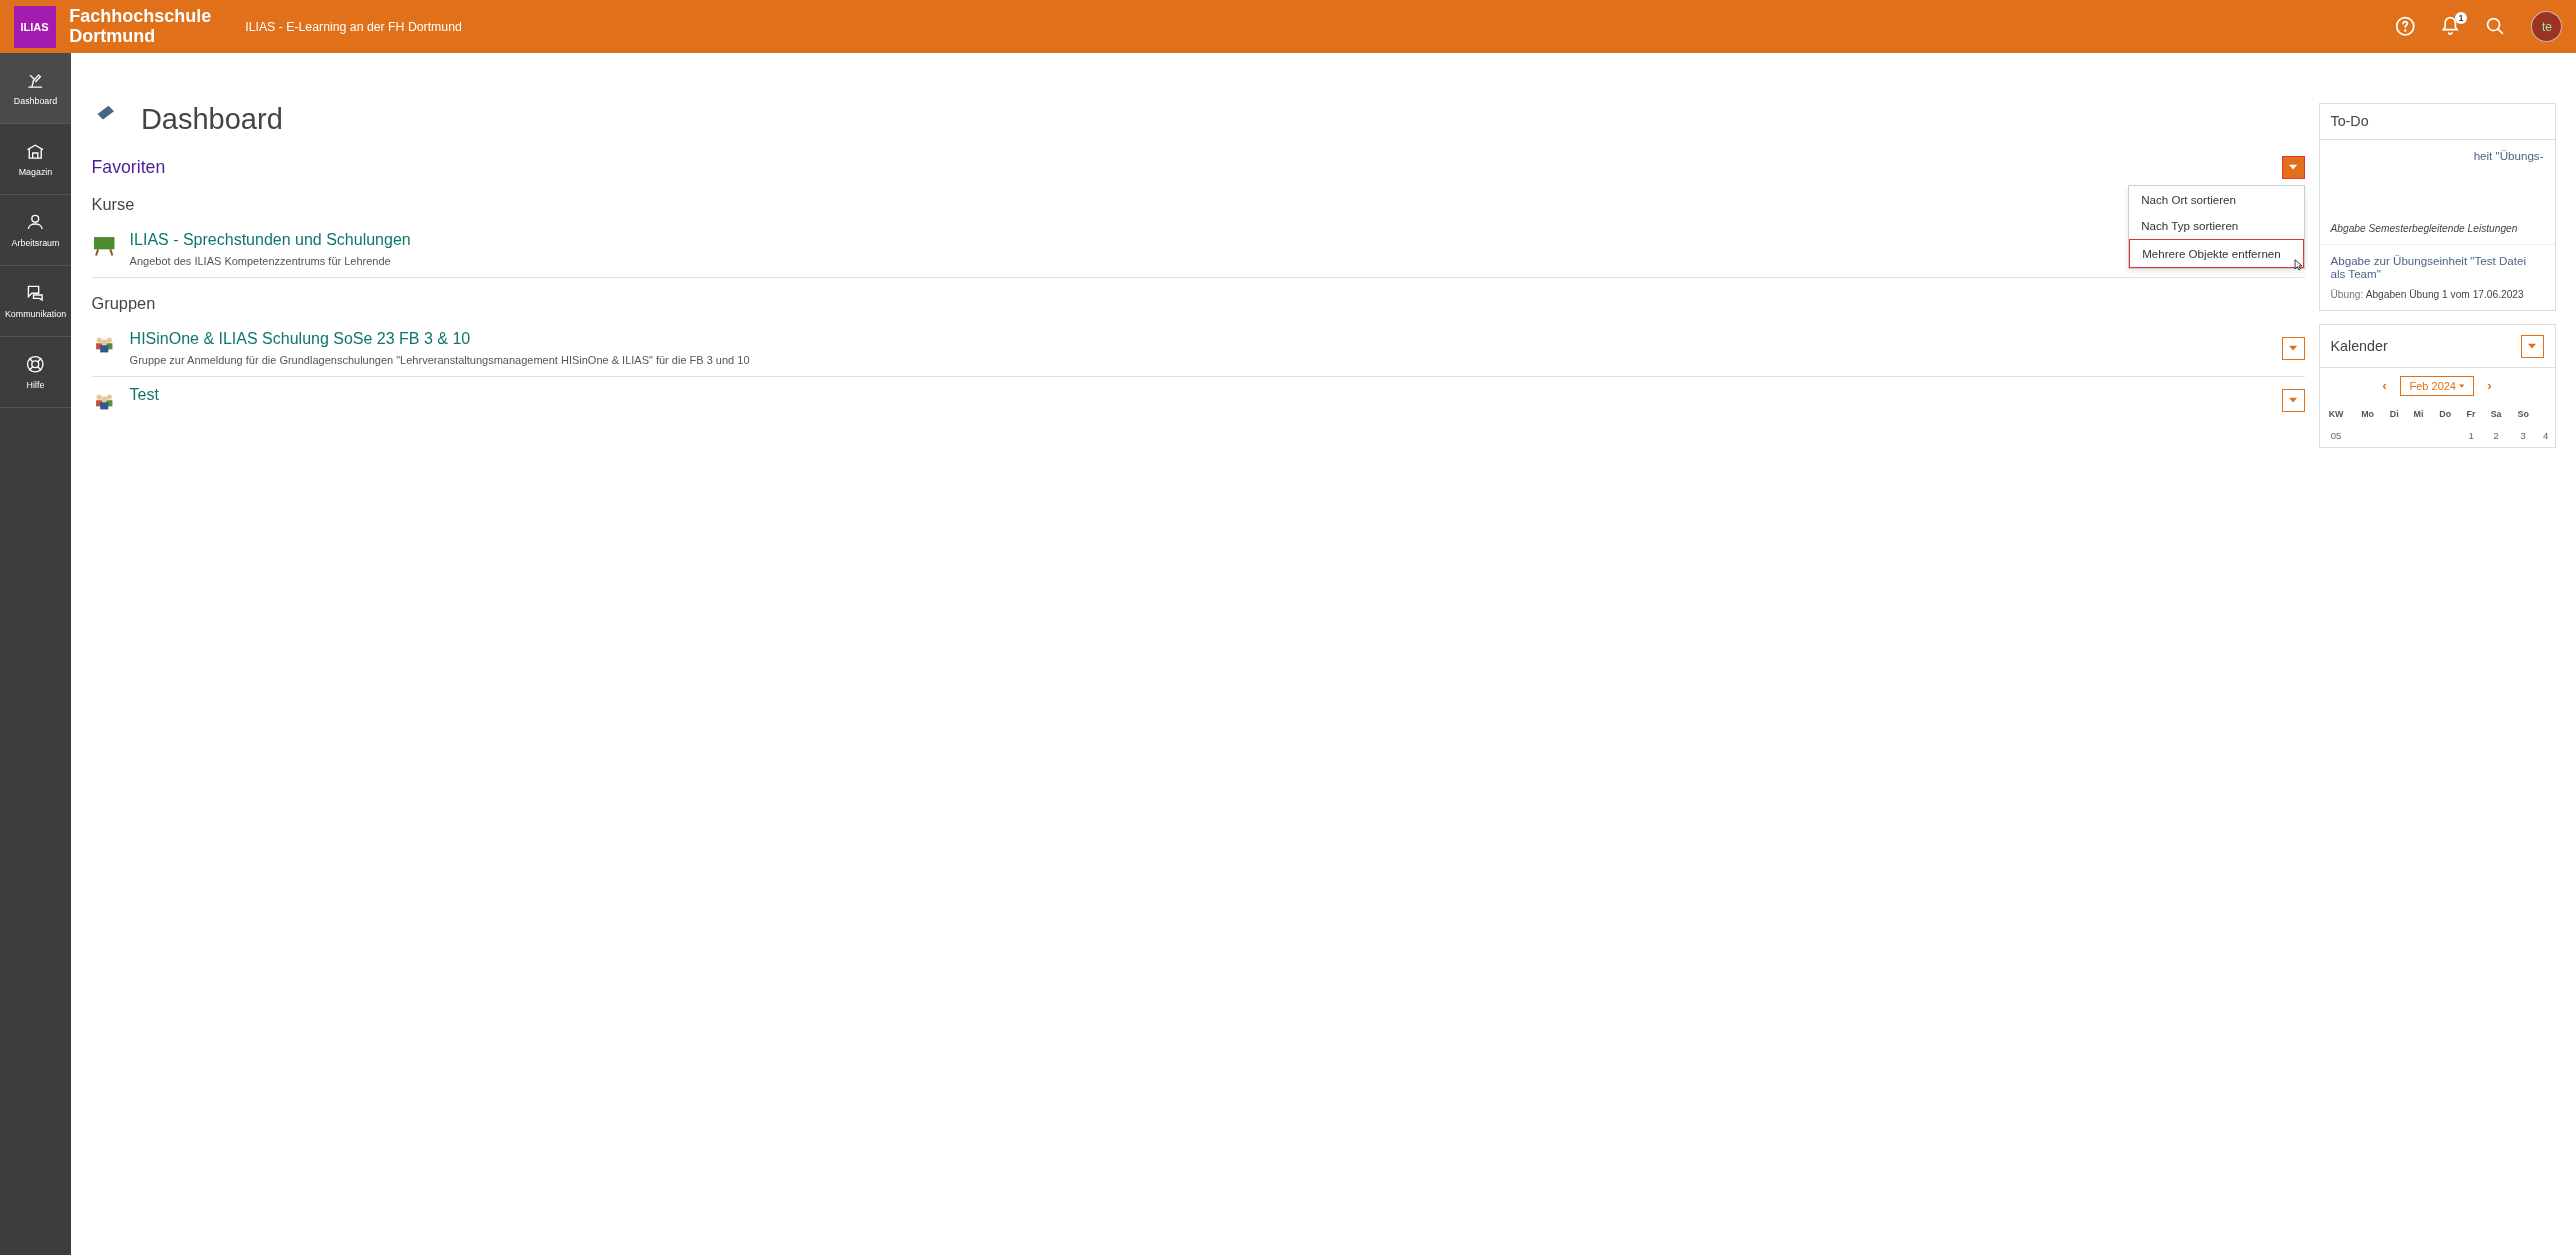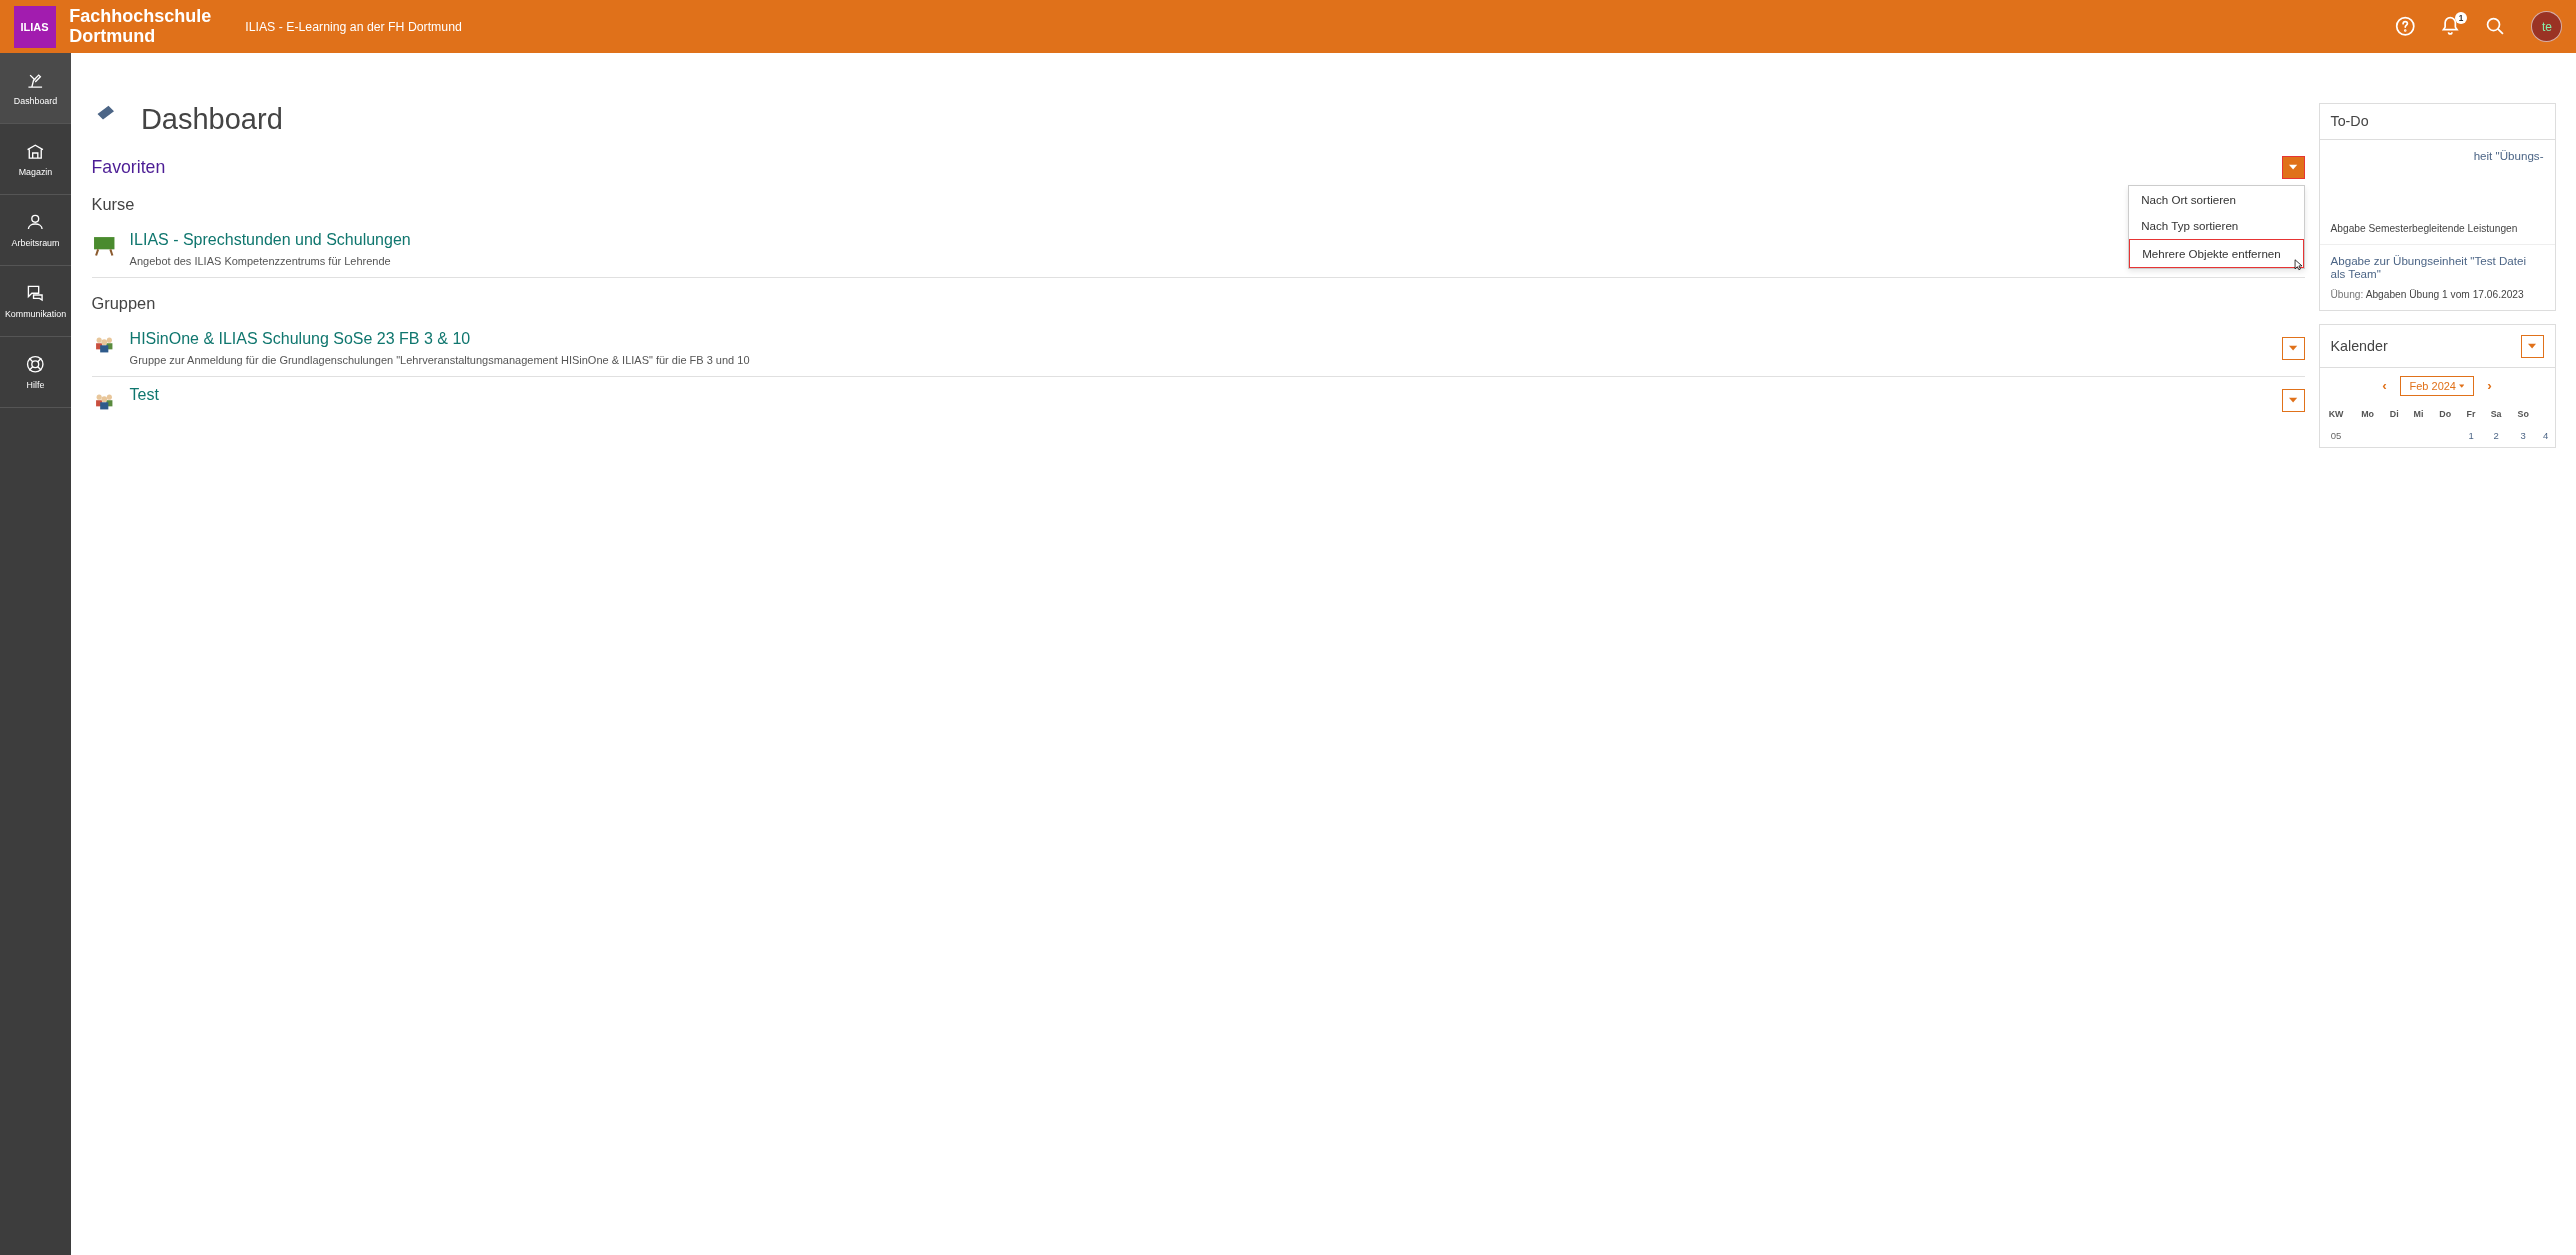--- a/index.html
+++ b/index.html
@@ -229,21 +229,21 @@
     </div>
   </div>
 
   <div class="sidebar">
     <div class="panel">
       <div class="panel-header">To-Do</div>
       <div class="todo-item">
         <div class="todo-title" style="text-align:right;">heit "Übungs-</div>
         <div class="todo-sub" style="margin-top:50px;">
           <span class="todo-sub-label" style="visibility:hidden;">Übung:</span>
-          <span style="display:inline-block;" title="Abgabe Semesterbegleitende Leistungen">Abgabe Semesterbegleitende Leistungen</span>
+          <span style="display:inline-block;font-style:italic;" title="Abgabe Semesterbegleitende Leistungen">Abgabe Semesterbegleitende Leistungen</span>
         </div>
       </div>
       <div class="todo-item">
         <div class="todo-title">Abgabe zur Übungseinheit "Test Datei als Team"</div>
         <div class="todo-sub">
           <span class="todo-sub-label">Übung:</span>
           <span>Abgaben Übung 1 vom 17.06.2023</span>
         </div>
       </div>
     </div>

